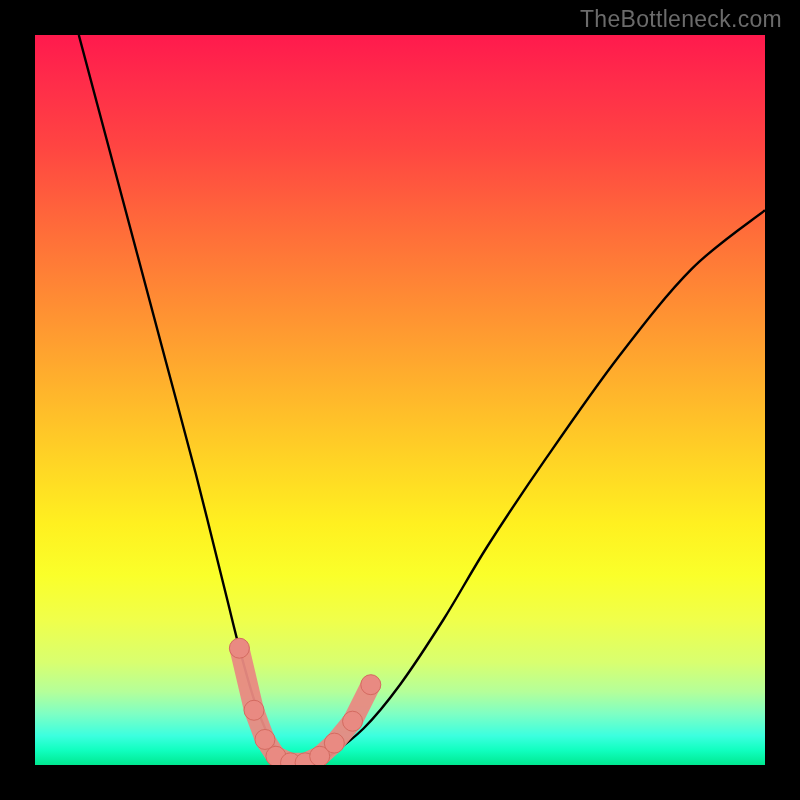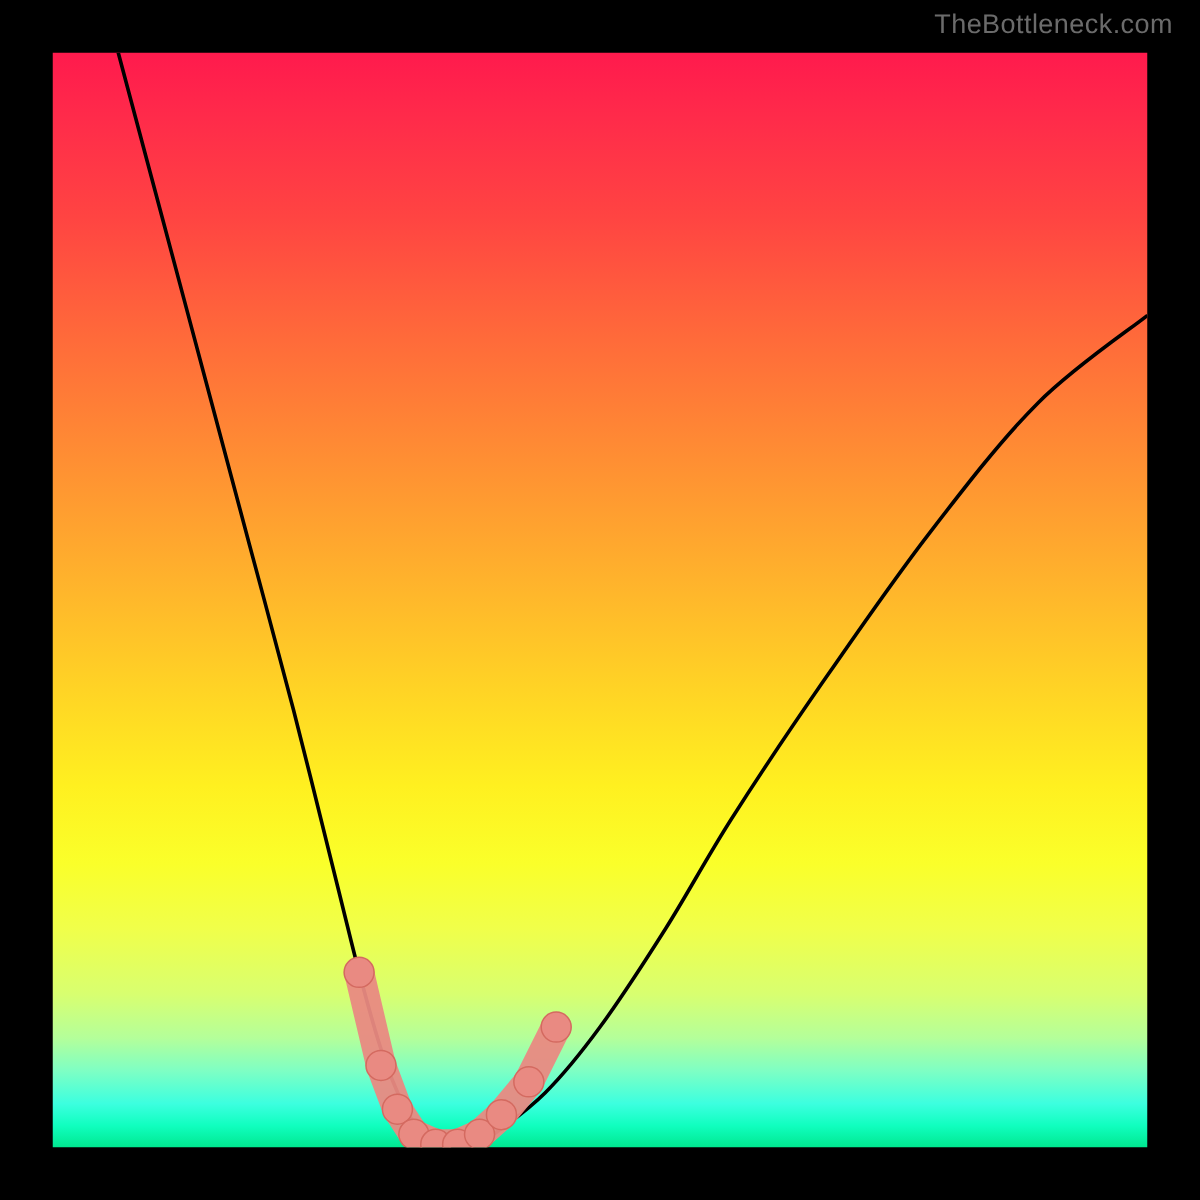--- a/index.html
+++ b/index.html
@@ -48,21 +48,21 @@
       #3cffdf 96%,
       #10ffbf 98%,
       #00e890 100%
     );
   }
   .watermark {
     position: absolute;
     top: 6px;
     right: 18px;
     color: #6b6b6b;
-    font-size: 18px;
+    font-size: 23px;
     font-weight: 500;
     letter-spacing: 0.3px;
   }
   svg.curve {
     position: absolute;
     inset: 0;
   }
 </style>
 </head>
 <body>

